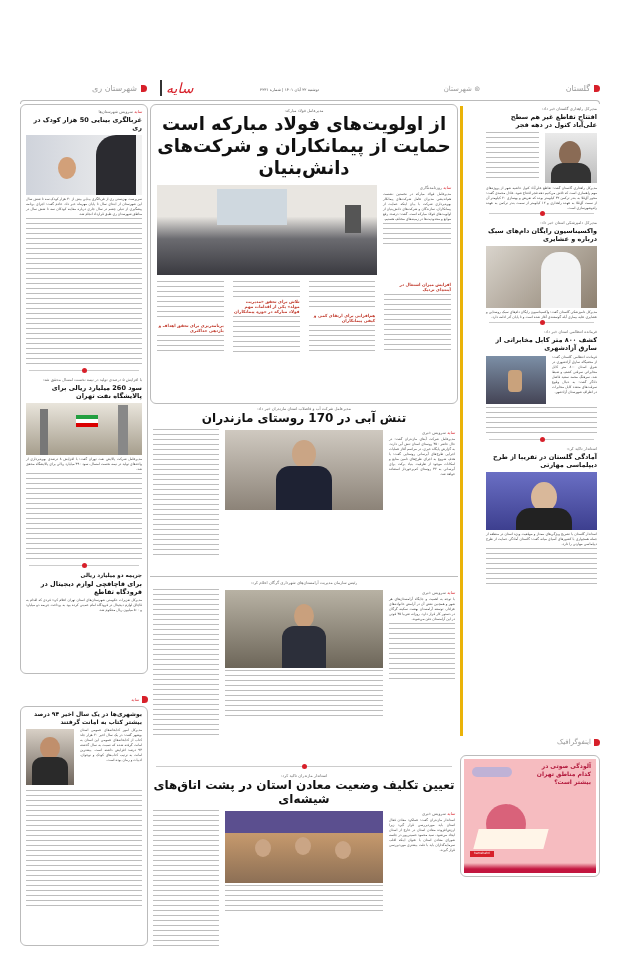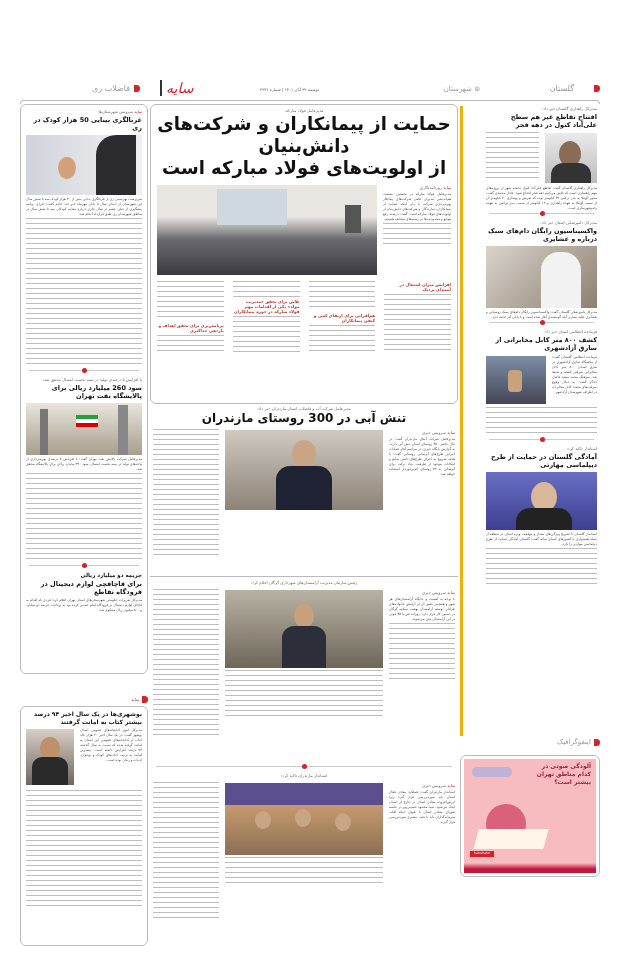--- a/index.html
+++ b/index.html
@@ -1,21 +1,21 @@
 <!DOCTYPE html>
 <html><head>
 <meta charset="utf-8">
 <style>
 *{box-sizing:border-box;margin:0;padding:0}
 html,body{width:620px;height:958px;background:#fff;overflow:hidden}
 body{font-family:"DejaVu Sans",sans-serif;color:#222;direction:rtl;position:relative}
 .page{position:absolute;left:0;top:0;width:620px;height:958px}
 .hdr{position:absolute;top:84px;left:20px;right:20px;height:18px;font-size:5px;color:#888}
 .hdr .sec{position:absolute;top:0;font-size:8px;color:#999}
-.hdr .sec.r{right:0;display:flex;align-items:center;gap:20px}
+.hdr .sec.r{right:0;display:flex;align-items:center;gap:4px}
 .hdr .sec.l{left:72px;display:flex;align-items:center;gap:4px}
 .hdr .city{position:absolute;right:120px;top:1px;font-size:7px;color:#999}
 .hdr .date{position:absolute;left:240px;top:3px;font-size:4px;color:#555}
 .hdr .logo{position:absolute;left:140px;top:-4px;font-family:"DejaVu Serif",serif;font-size:14px;color:#d7202a;font-style:italic;border-left:2px solid #333;padding-left:4px}
 .redflag{display:inline-block;width:6px;height:7px;background:#d7202a;border-radius:0 4px 4px 0}
 .hline{position:absolute;top:100px;left:20px;right:20px;height:4px;border:1px solid #bbb;border-bottom:none;border-radius:8px 8px 0 0}
 .col{position:absolute}
 .box{border:1px solid #bbb;border-radius:6px}
 .kicker{font-size:4px;color:#666;text-align:right;margin:2px 3px}
 .h3{font-size:6.5px;font-weight:bold;color:#111;text-align:right;margin:1px 3px;line-height:1.3}
@@ -38,21 +38,21 @@
   <div class="hdr">
     <div class="sec r">
       <span class="redflag"></span>
       <span>گلستان</span>
     </div>
     <div class="city"><span>⊚ </span><span>شهرستان</span></div>
     <div class="date">دوشنبه ۲۲ آبان ۱۴۰۱ | شماره ۲۲۳۱</div>
     <div class="logo">سایه</div>
     <div class="sec l">
       <span class="redflag"></span>
-      <span>فاضلاب ری</span>
+      <span>شهرستان ری</span>
     </div>
   </div>
   <div class="hline"></div>
 
   <div class="col" style="right:20px;top:104px;width:140px;height:630px">
     <div style="border-left:3px solid #eab308;height:100%;padding-left:20px">
       <div class="kicker">مدیرکل راهداری گلستان خبر داد:</div>
       <div class="h3">افتتاح تقاطع غیر هم سطح علی‌آباد کتول در دهه فجر</div>
       <div style="display:flex;flex-direction:row">
         <div class="pic" style="width:52px;height:50px;background:linear-gradient(#eaeaea,#bbb)">
@@ -74,21 +74,21 @@
       <div class="h3">کشف ۸۰۰ متر کابل مخابراتی از سارق آزادشهری</div>
       <div style="display:flex">
         <div class="txt" style="flex:1;height:48px;overflow:hidden">فرمانده انتظامی گلستان گفت: از مخفیگاه سارق آزادشهری در شرق استان ۸۰۰ متر کابل مخابراتی سرقتی کشف و ضبط شد. سرهنگ محمد سعید فاضل دادگر گفت: به دنبال وقوع سرقت‌های متعدد کابل مخابرات در اطراف شهرستان آزادشهر.</div>
         <div class="pic" style="width:60px;height:48px;background:linear-gradient(#7c8fa6,#445)">
           <div style="position:absolute;left:22px;top:14px;width:14px;height:22px;background:#c9a27c;border-radius:4px"></div>
         </div>
       </div>
       <div class="txt lines" style="height:30px"></div>
       <div class="divider"></div>
       <div class="kicker">استاندار تاکید کرد:</div>
-      <div class="h3">آمادگی گلستان در حمایت از طرح دیپلماسی مهارتی</div>
+      <div class="h3">آمادگی گلستان در تقریبا از طرح دیپلماسی مهارتی</div>
       <div class="pic" style="height:58px;background:linear-gradient(#6a6fc4,#3d3f8f)">
         <div style="position:absolute;left:45px;top:10px;width:26px;height:30px;background:#d9b89a;border-radius:50%"></div>
         <div style="position:absolute;left:30px;top:36px;width:56px;height:24px;background:#222;border-radius:14px 14px 0 0"></div>
       </div>
       <div class="txt">استاندار گلستان با تشریح ویژگی‌های ممتاز و موقعیت ویژه استان در منطقه از جمله همجواری با کشورهای آسیای میانه گفت: گلستان آمادگی حمایت از طرح دیپلماسی مهارتی را دارد.</div>
       <div class="txt lines" style="height:40px"></div>
     </div>
   </div>
 
   <div class="col" style="right:20px;top:738px;width:140px">
@@ -103,22 +103,22 @@
         <div style="position:absolute;left:22px;top:45px;width:40px;height:40px;background:#d9627a;border-radius:50%"></div>
         <div style="position:absolute;left:12px;top:70px;width:70px;height:20px;background:#fff5e8;transform:skewX(-15deg)"></div>
         <div style="position:absolute;left:6px;top:92px;width:24px;height:6px;background:#d7202a;font-size:3px;color:#fff;text-align:center">hamshahri</div>
         <div style="position:absolute;left:0;right:0;bottom:0;height:10px;background:linear-gradient(to top,#c3163f 40%,transparent)"></div>
       </div>
     </div>
   </div>
 
   <div class="col box" style="right:162px;left:150px;top:104px;height:300px;padding:3px">
     <div class="sub">مدیرعامل فولاد مبارکه:</div>
+    <div class="bighead">از اولویت‌های فولاد مبارکه است</div>
     <div class="bighead">حمایت از پیمانکاران و شرکت‌های دانش‌بنیان</div>
-    <div class="bighead">از اولویت‌های فولاد مبارکه است</div>
     <div style="display:flex;margin-top:4px">
       <div style="width:74px">
         <div class="kicker"><span class="brand">سایه</span> <span>روزنامه‌نگاری</span></div>
         <div class="txt">مدیرعامل فولاد مبارکه در نخستین نشست هم‌اندیشی مدیران عامل شرکت‌های پیمانکار بهره‌برداری شرکت با بیان اینکه حمایت از پیمانکاران، سازندگان و شرکت‌های دانش‌بنیان از اولویت‌های فولاد مبارکه است، گفت: درصدد رفع موانع و محدودیت‌ها در زمینه‌های مختلف هستیم.</div>
         <div class="txt lines" style="height:24px"></div>
       </div>
       <div class="pic" style="flex:1;height:90px;background:linear-gradient(#e9e6e1 0,#e9e6e1 35%,#6b6b70 60%,#3a3a40)">
         <div style="position:absolute;left:60px;top:4px;width:70px;height:36px;background:#cfd8df"></div>
         <div style="position:absolute;right:16px;top:20px;width:16px;height:28px;background:#555"></div>
       </div>
@@ -141,21 +141,21 @@
       <div style="flex:1">
         <div class="txt lines" style="height:40px"></div>
         <div class="redsub">برنامه‌ریزی برای تحقق اهداف و بازدهی حداکثری</div>
         <div class="txt lines" style="height:20px"></div>
       </div>
     </div>
   </div>
 
   <div class="col" style="right:162px;left:150px;top:406px;height:168px">
     <div class="sub">مدیرعامل شرکت آب و فاضلاب استان مازندران خبر داد:</div>
-    <div class="midhead">تنش آبی در 300 روستای مازندران</div>
+    <div class="midhead">تنش آبی در 170 روستای مازندران</div>
     <div style="display:flex;margin-top:3px">
       <div style="width:72px">
         <div class="kicker"><span class="brand">سایه</span> <span>سرویس خبری</span></div>
         <div class="txt">مدیرعامل شرکت آبفای مازندران گفت: در حال حاضر ۳۵۰ روستای استان تنش آبی دارند. به گزارش پایگاه خبری، در مراسم آغاز عملیات اجرایی طرح‌های آبرسانی روستایی گفت: با هدف شروع به اجرای طرح‌های تامین منابع و امکانات موجود از ظرفیت بنیاد برکت برای آبرسانی به ۳۲ روستای کم‌برخوردار استفاده خواهد شد.</div>
       </div>
       <div class="pic" style="flex:1;height:80px;background:linear-gradient(#cfc9c0,#8c8378)">
         <div style="position:absolute;left:50%;top:10px;margin-left:-12px;width:24px;height:28px;background:#caa585;border-radius:50%"></div>
         <div style="position:absolute;left:50%;top:36px;margin-left:-28px;width:56px;height:44px;background:#1e2233;border-radius:14px 14px 0 0"></div>
       </div>
       <div style="width:72px">
@@ -181,20 +181,21 @@
       </div>
       <div style="width:72px">
           <div class="txt lines" style="height:150px"></div>
         </div>
     </div>
   </div>
 
   <div class="col" style="right:162px;left:150px;top:764px;height:186px">
     <div class="divider"></div>
     <div class="sub">استاندار مازندران تاکید کرد:</div>
+    <div class="midhead">تعیین تکلیف وضعیت معادن استان در پشت اتاق‌های شیشه‌ای</div>
     <div style="display:flex;margin-top:3px">
       <div style="width:72px">
         <div class="kicker"><span class="brand">سایه</span> <span>سرویس خبری</span></div>
         <div class="txt">استاندار مازندران گفت: عملکرد معادن فعال استان باید موردبررسی قرار گیرد زیرا ارزش‌افزوده معادن استان در خارج از استان ایجاد می‌شود. سید محمود حسینی‌پور در جلسه شورای معادن استان با عنوان اینکه اغلب سرمایه‌گذاران باید با دقت بیشتری موردبررسی قرار گیرند.</div>
       </div>
       <div style="flex:1">
         <div class="pic" style="height:72px;background:linear-gradient(#5b4f8f 0,#5b4f8f 30%,#c79a6d 30%,#8c6f55)">
           <div style="position:absolute;left:30px;top:28px;width:16px;height:18px;background:#caa585;border-radius:50%"></div>
           <div style="position:absolute;left:70px;top:26px;width:16px;height:18px;background:#caa585;border-radius:50%"></div>
           <div style="position:absolute;left:110px;top:30px;width:16px;height:18px;background:#caa585;border-radius:50%"></div>

